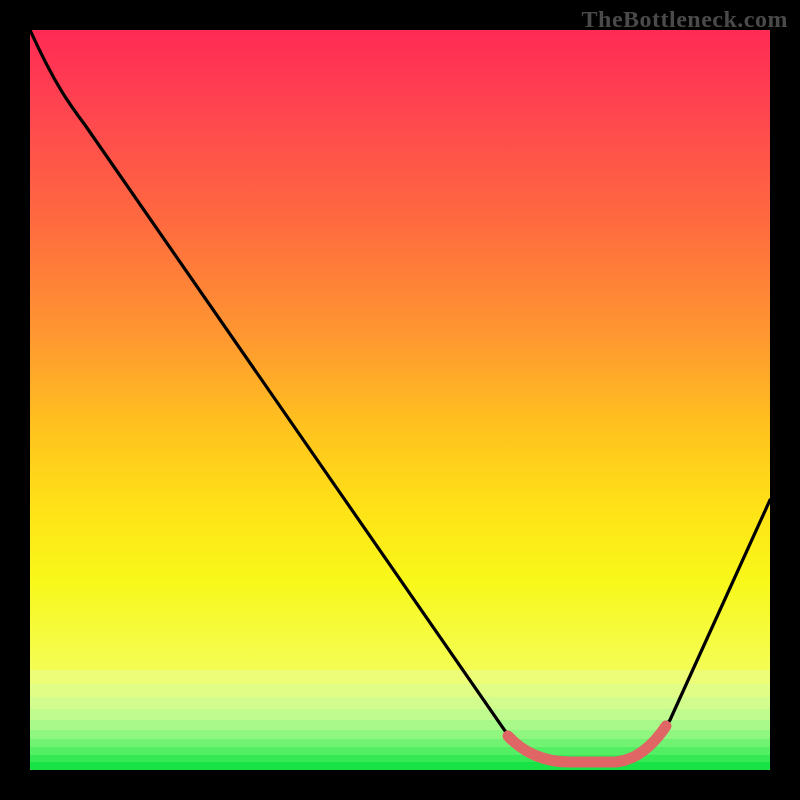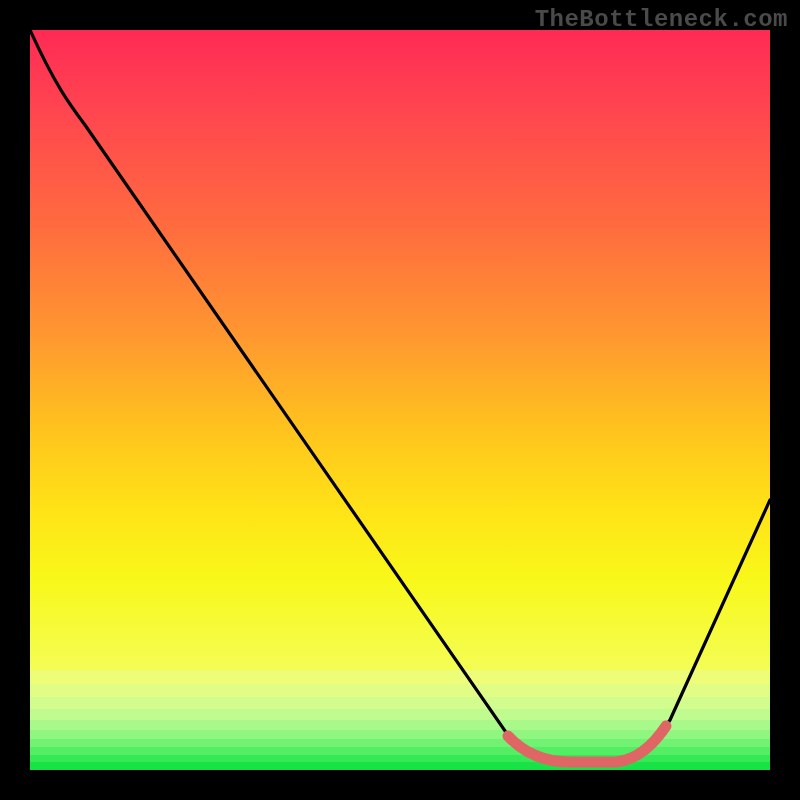--- a/index.html
+++ b/index.html
@@ -7,21 +7,21 @@
   .frame {
     position: relative;
     width: 800px;
     height: 800px;
     background: #000;
   }
   .watermark {
     position: absolute;
     top: 6px;
     right: 12px;
-    font-family: Liberation Mono, monospace;
+    font-family: Liberation Serif, serif;
     font-size: 24px;
     font-weight: bold;
     color: #4a4a4a;
     letter-spacing: 0.5px;
     z-index: 10;
   }
   .plot {
     position: absolute;
     left: 30px;
     top: 30px;

